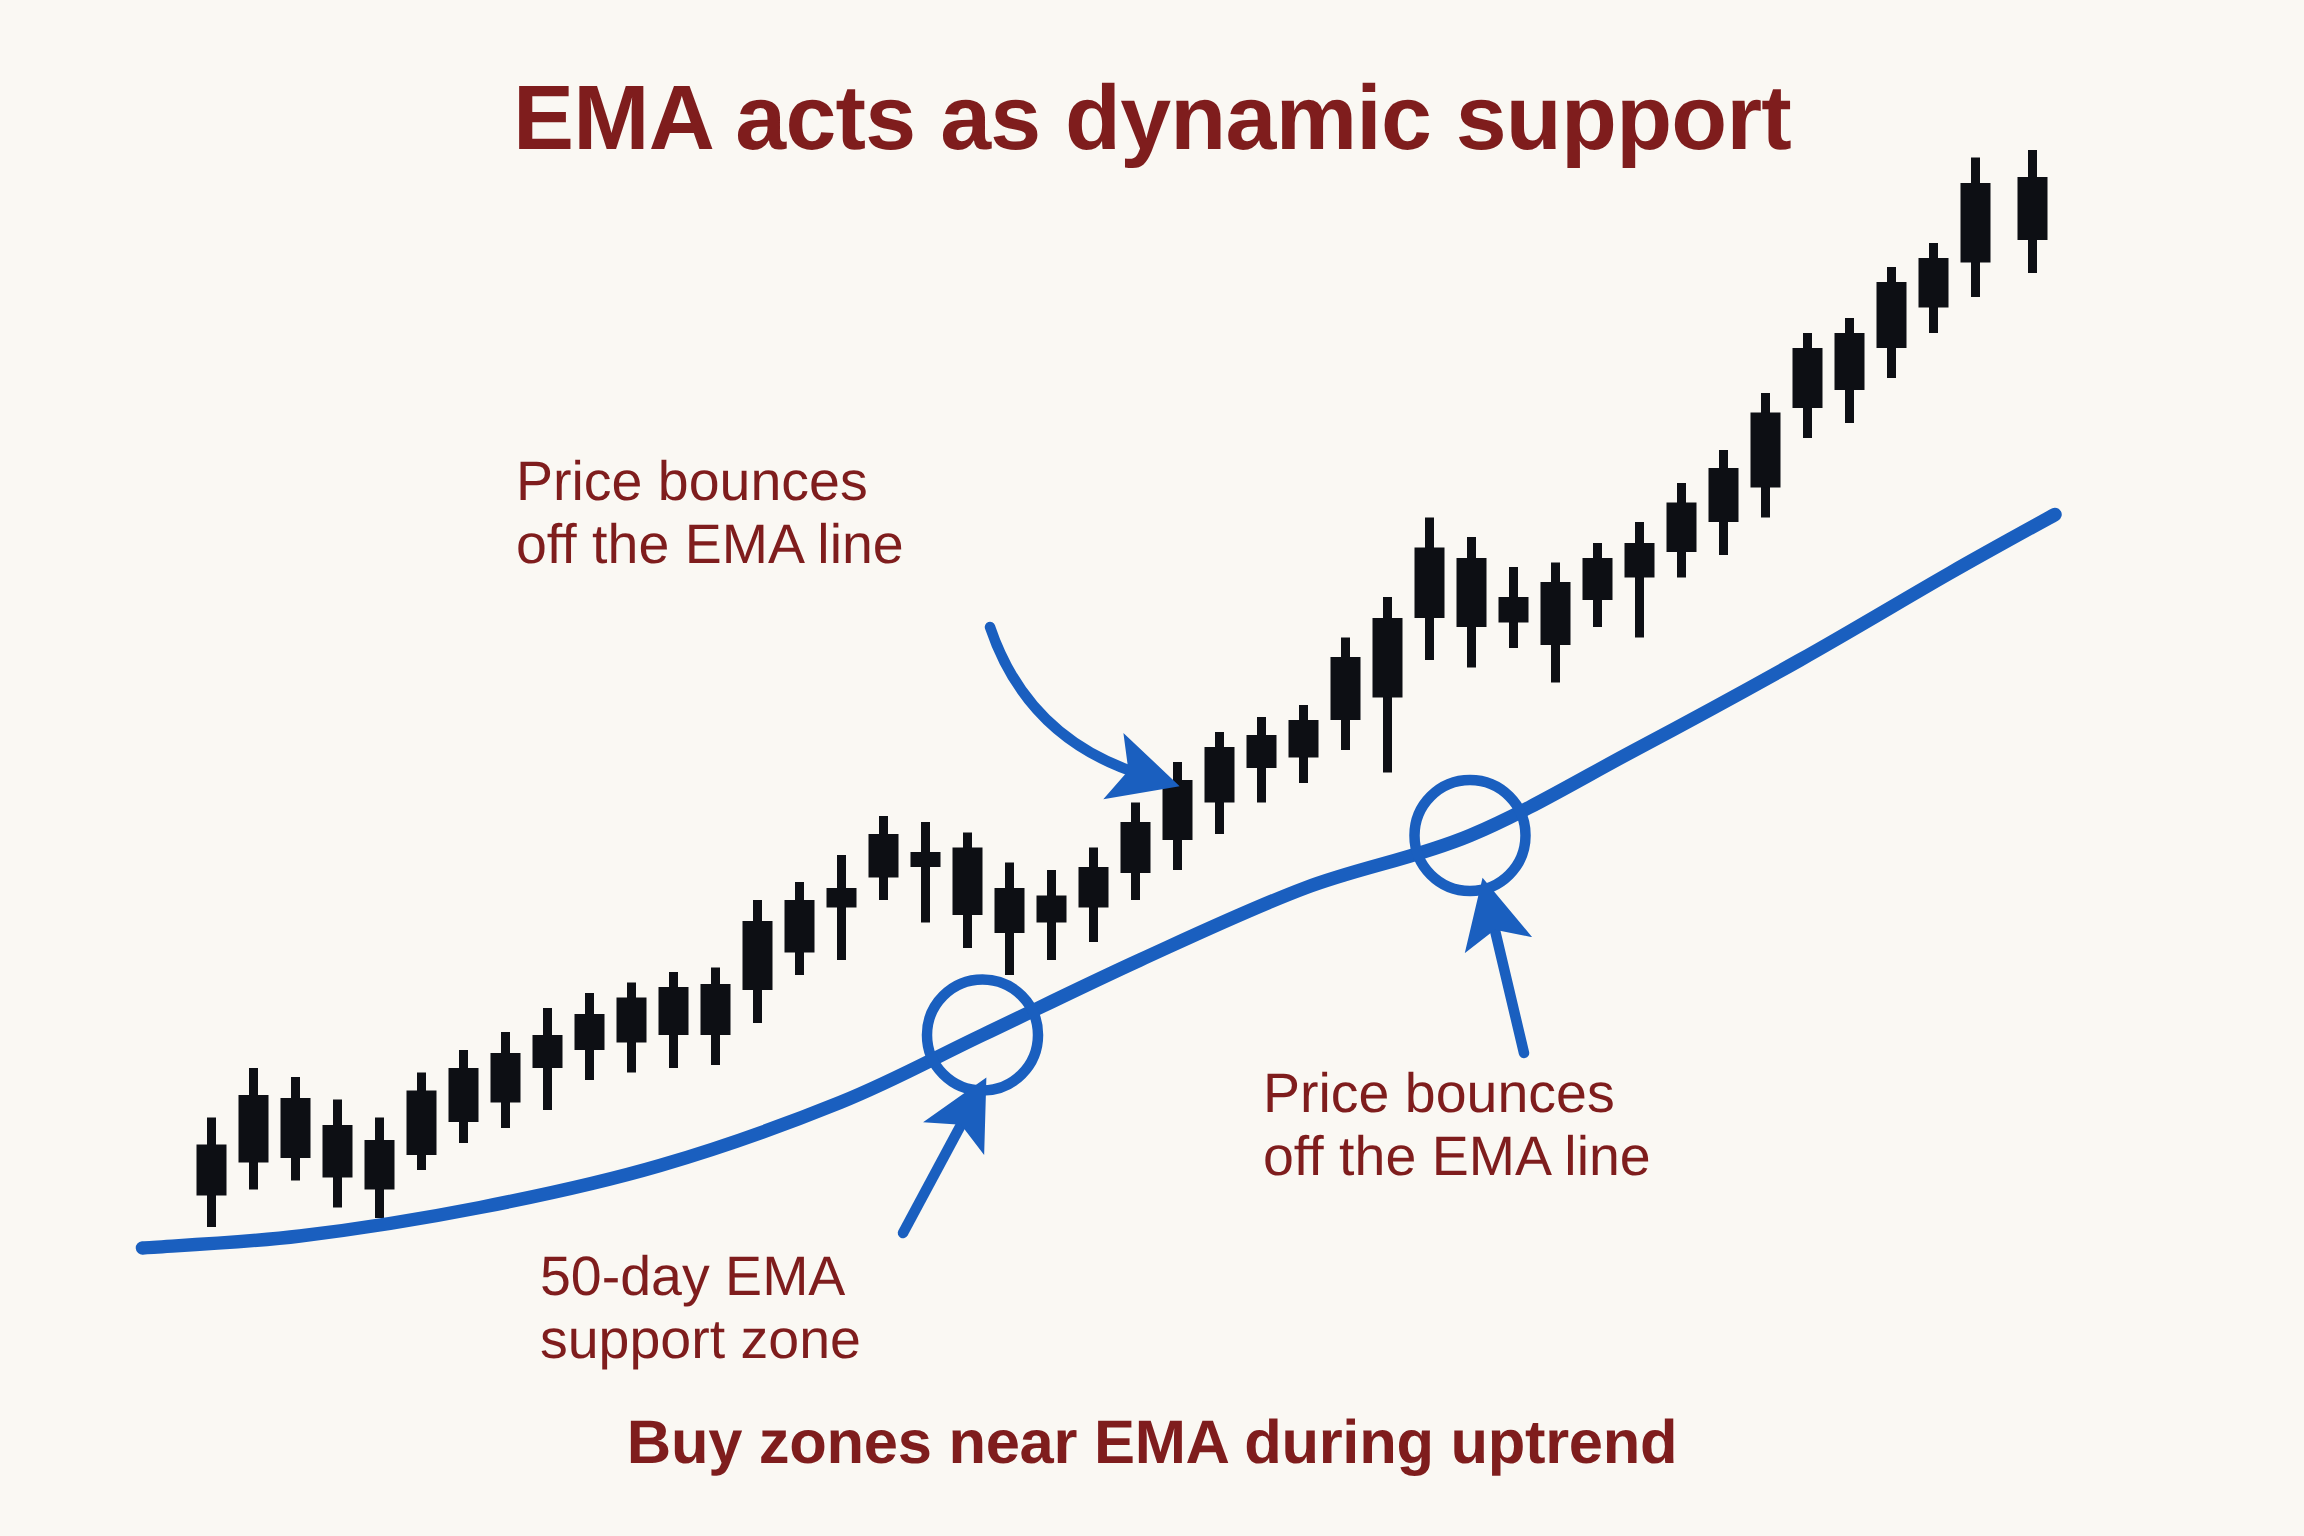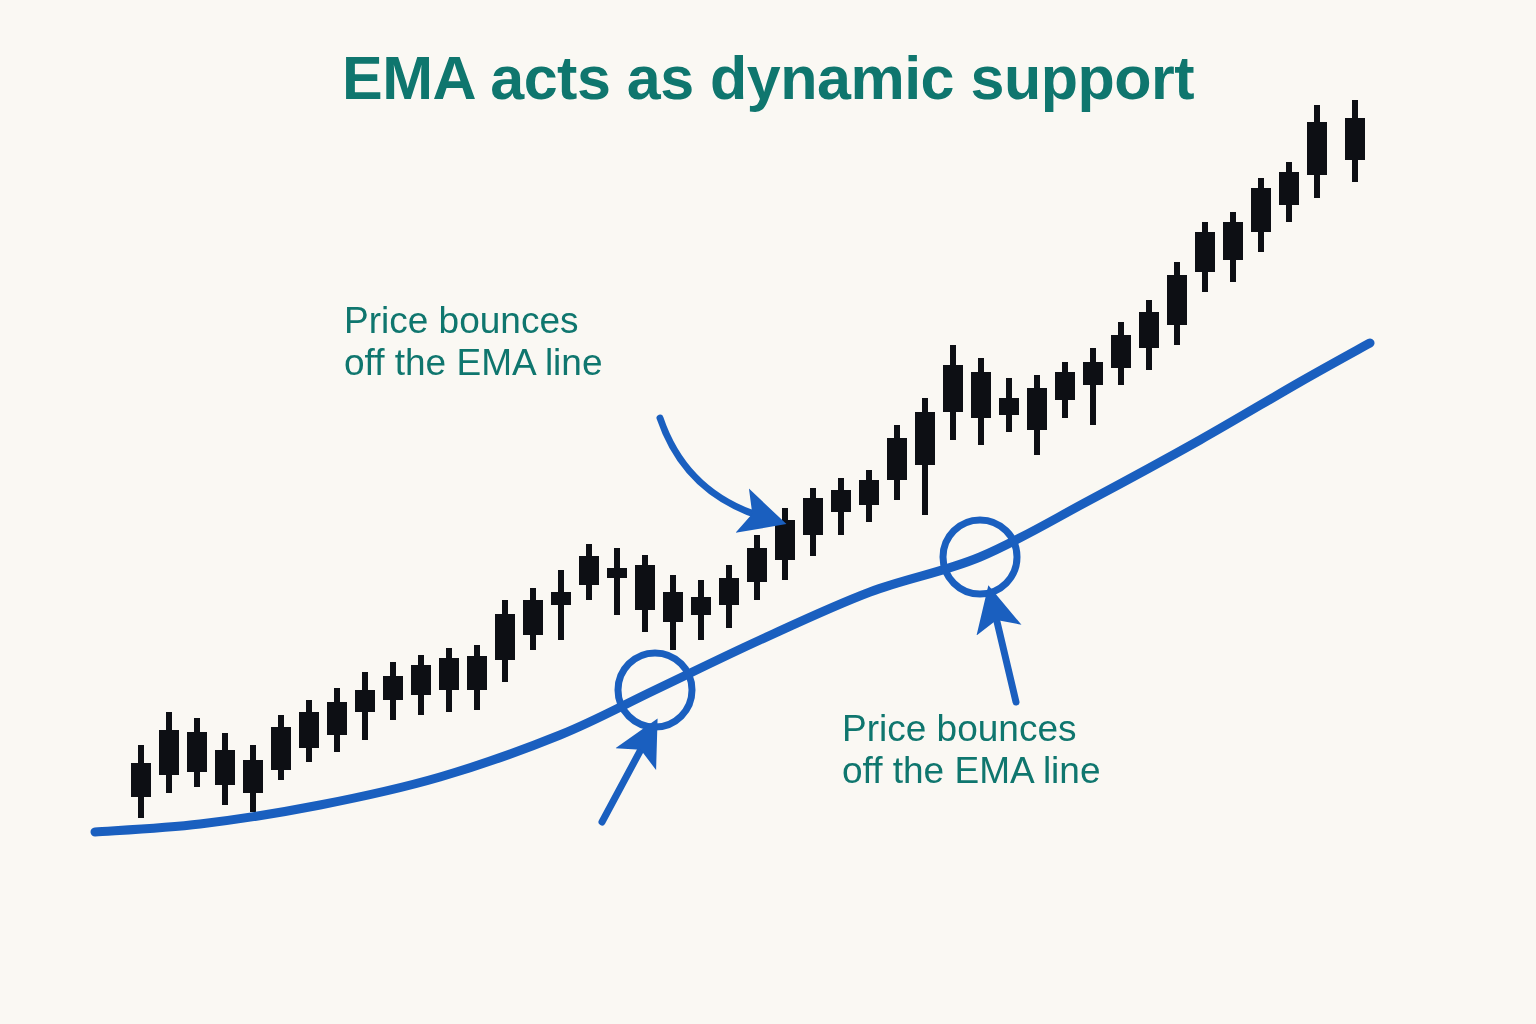--- a/index.html
+++ b/index.html
@@ -21,21 +21,21 @@
   #chart-svg {
     position: absolute;
     left: 0;
     top: 0;
     width: 1536px;
     height: 1024px;
     display: block;
   }
   .txt {
     position: absolute;
-    color: #0f766e;
+    color: #7f1d1d;
     white-space: pre;
     line-height: 1.14;
   }
   #chart-title {
     left: 0;
     top: 44px;
     width: 1536px;
     text-align: center;
     font-size: 61px;
     font-weight: 700;
@@ -185,15 +185,18 @@
   </svg>
 
   <div class="txt" id="chart-title">EMA acts as dynamic support</div>
 
   <div class="txt annot" id="annot-top">Price bounces
 off the EMA line</div>
 
   <div class="txt annot" id="annot-right">Price bounces
 off the EMA line</div>
 
-
+  <div class="txt annot" id="annot-lower-left">50-day EMA
+support zone</div>
+
+  <div class="txt" id="caption-bottom">Buy zones near EMA during uptrend</div>
 
 </div>
 
 </body></html>

